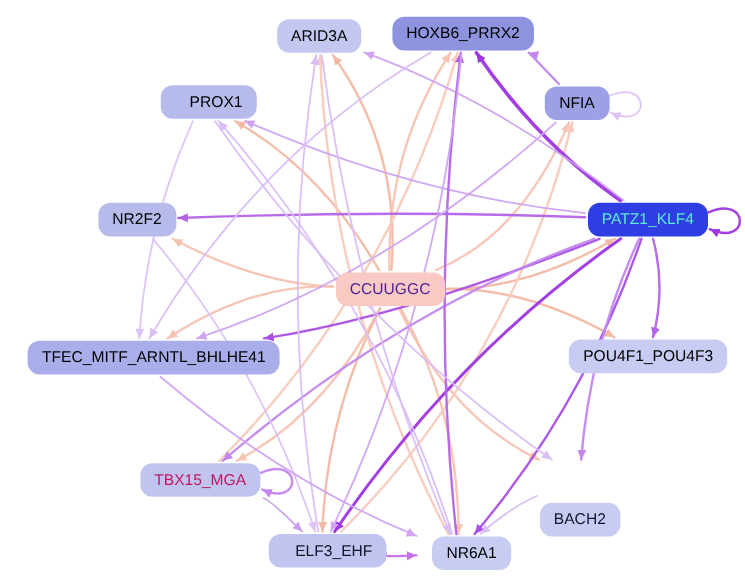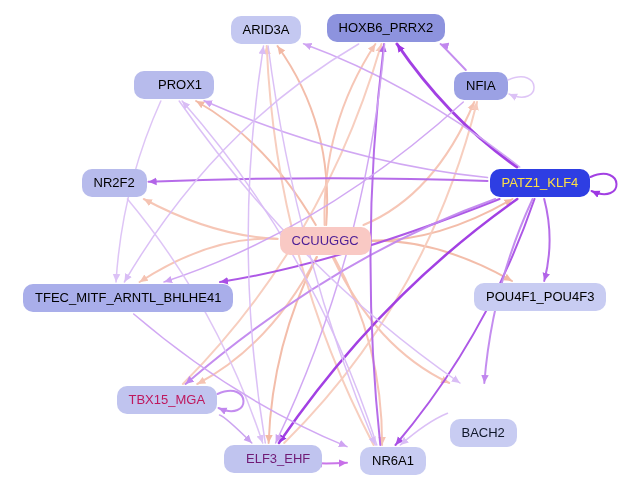--- a/index.html
+++ b/index.html
@@ -111,22 +111,22 @@
       <path d="M219.5,415.0 Q225.1,416.5 251.8,443.0" fill="none" stroke="#c9a0ef" stroke-width="1.5" stroke-linecap="round" stroke-opacity="0.95" marker-end="url(#arr11)"></path>
       <path d="M447.5,413.3 Q427.3,421.5 400.3,445.0" fill="none" stroke="#d9bdf5" stroke-width="1.5" stroke-linecap="round" stroke-opacity="0.95" marker-end="url(#arr10)"></path>
       <path d="M160.8,101.0 Q122.1,186.7 116.0,282.0" fill="none" stroke="#dcc2f6" stroke-width="1.5" stroke-linecap="round" stroke-opacity="0.95" marker-end="url(#arr8)"></path>
     </svg>
   <div id="node-layer">
       <div class="node" style="background: rgb(196, 200, 241); color: rgb(0, 0, 0); left: 230.5px; top: 16px;">ARID3A</div>
       <div class="node" style="background: rgb(141, 147, 222); color: rgb(0, 0, 0); left: 326.5px; top: 14px;">HOXB6_PRRX2</div>
       <div class="node" style="background: rgb(183, 187, 236); color: rgb(0, 0, 0); left: 134px; top: 71px; padding-left: 24px;">PROX1</div>
       <div class="node" style="background: rgb(155, 161, 228); color: rgb(0, 0, 0); left: 454px; top: 72px;">NFIA</div>
       <div class="node" style="background: rgb(183, 187, 236); color: rgb(0, 0, 0); left: 81.5px; top: 169px;">NR2F2</div>
-      <div class="node" style="background: rgb(46, 62, 227); color: #fde047; left: 489.5px; top: 169px;">PATZ1_KLF4</div>
+      <div class="node" style="background: rgb(46, 62, 227); color: #5eead4; left: 489.5px; top: 169px;">PATZ1_KLF4</div>
       <div class="node" style="background: rgb(249, 201, 196); color: #4c1d95; left: 279.5px; top: 227px;">CCUUGGC</div>
       <div class="node" style="background: rgb(169, 174, 234); color: rgb(0, 0, 0); left: 23px; top: 284px;">TFEC_MITF_ARNTL_BHLHE41</div>
       <div class="node" style="background: rgb(200, 204, 242); color: rgb(0, 0, 0); left: 474px; top: 283px;">POU4F1_POU4F3</div>
       <div class="node" style="background: rgb(192, 196, 239); color: #be185d; left: 116.5px; top: 386px;">TBX15_MGA</div>
       <div class="node" style="background: rgb(200, 204, 242); color: #0f172a; left: 449.5px; top: 383px; margin-top: 36px;">BACH2</div>
-      <div class="node" style="background: rgb(192, 196, 239); color: #701a75; left: 224px; top: 445px; padding-left: 22px;">ELF3_EHF</div>
+      <div class="node" style="background: rgb(192, 196, 239); color: #0f172a; left: 224px; top: 445px; padding-left: 22px;">ELF3_EHF</div>
       <div class="node" style="background: rgb(200, 204, 242); color: rgb(0, 0, 0); left: 360px; top: 447px;">NR6A1</div>
     </div>
 </div>
 
 </body></html>

